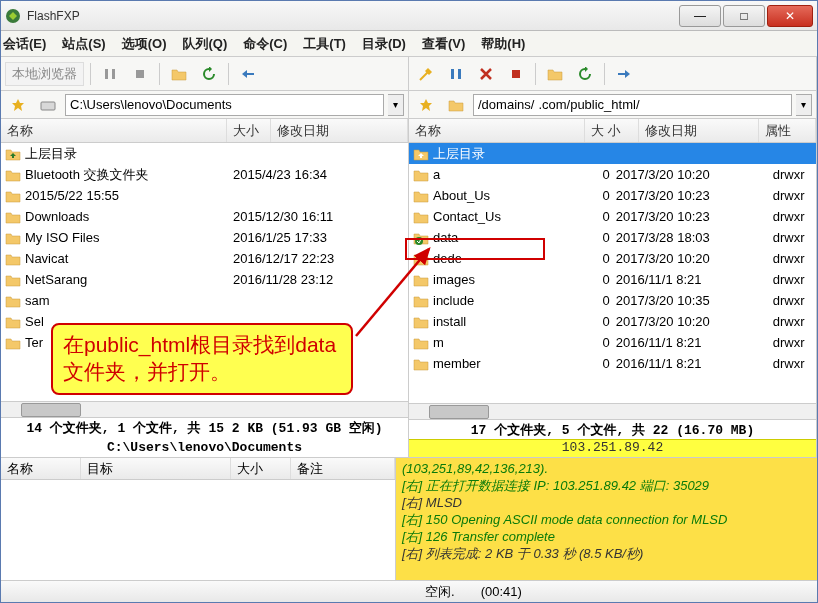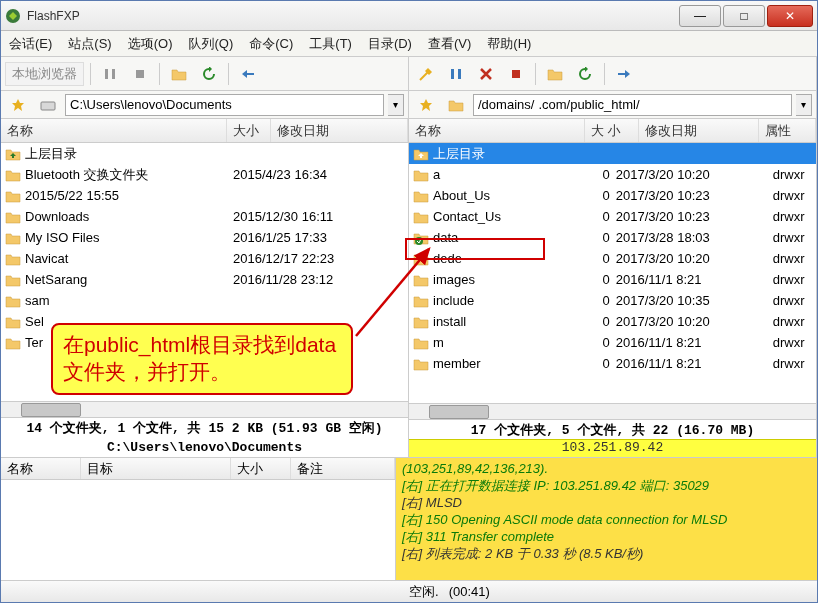--- a/index.html
+++ b/index.html
@@ -3,21 +3,21 @@
 <meta charset="utf-8">
 <style>
 * { margin: 0; padding: 0; box-sizing: border-box; font-family: "Microsoft YaHei", SimSun, Tahoma, sans-serif; font-size: 13px; }
 body { background: #fff; width: 818px; height: 603px; overflow: hidden; position: relative; border: 1px solid #5a7ab0; }
 .titlebar { height: 30px; background: linear-gradient(#f8f8f8, #e8e8e8); border-bottom: 1px solid #bbb; display: flex; align-items: center; padding: 0 4px; }
 .titlebar .app-icon { width: 16px; height: 16px; margin-right: 6px; }
 .titlebar .title { flex: 1; color: #333; font-size: 12px; }
 .win-btns { display: flex; }
 .win-btn { width: 42px; height: 22px; border: 1px solid #999; background: linear-gradient(#f5f5f5,#ddd); margin-left: 2px; display: flex; align-items: center; justify-content: center; font-size: 12px; border-radius: 3px; }
 .win-btn.close { background: linear-gradient(#e56a5a,#c83020); color: #fff; width: 46px; border-color:#a02010; }
-.menubar { height: 26px; background: #f5f5f1; border-bottom: 1px solid #ccc; display: flex; align-items: center; padding: 0 8px; gap: 16px; }
+.menubar { height: 26px; background: #f5f5f1; border-bottom: 1px solid #ccc; display: flex; align-items: center; padding: 0 2px; gap: 16px; font-weight: bold; }
 .menubar span { color: #222; }
 .panes { display: flex; height: 400px; }
 .pane { flex: 1; display: flex; flex-direction: column; border-right: 1px solid #ccc; min-width: 0; }
 .toolbar { height: 34px; border-bottom: 1px solid #ccc; display: flex; align-items: center; padding: 0 4px; gap: 4px; background: #f7f7f5; }
 .tbtn { width: 26px; height: 26px; border: 1px solid transparent; display: flex; align-items: center; justify-content: center; border-radius: 3px; }
 .tb-label { padding: 2px 6px; color: #888; border: 1px solid #ddd; background: #f3f3f3; }
 .sep { width: 1px; height: 22px; background: #ccc; margin: 0 2px; }
 .pathbar { height: 28px; border-bottom: 1px solid #ccc; display: flex; align-items: center; padding: 0 4px; background: #f7f7f5; gap: 4px; }
 .pathbox { flex: 1; height: 22px; border: 1px solid #aaa; background: #fff; display: flex; align-items: center; padding: 0 4px; font-family: "Courier New", monospace; overflow: hidden; white-space: nowrap; }
 .pathbox .hl { background: #64d6f8; padding: 0 2px; }
@@ -38,21 +38,21 @@
 .scrollhint { height: 16px; background: #f0f0f0; border-top: 1px solid #ccc; display:flex; align-items:center; }
 .scrollhint .thumb { height:14px; width:60px; background:#c8c8c8; border:1px solid #999; margin-left:20px; border-radius:2px;}
 .statsbar { height: 20px; border-top: 1px solid #ccc; background: #fff; padding: 0 17px; font-family: "Courier New", monospace; font-size: 13px; display:flex; align-items:center; justify-content:center;font-weight:bold; }
 .ipbar { height: 18px; background: #ffff40; border-top: 1px solid #cc0; text-align: center; font-family: "Courier New", monospace; color: #333; }
 .bottom { display: flex; height: calc(100% - 30px - 26px - 400px - 22px); border-top: 1px solid #ccc; }
 .queue { width: 395px; border-right: 1px solid #ccc; display:flex; flex-direction:column; }
 .queue-cols { height: 22px; background: linear-gradient(#fafafa,#eaeaea); border-bottom: 1px solid #ccc; display: flex; align-items:center; }
 .log { flex:1; padding: 2px 6px; font-family: "Courier New", monospace; font-size: 13px; line-height: 17px; overflow: hidden; background:#fde047;font-style:italic; }
 .log .g { color: #0a7a0a; }
 .log .k { color: #333; }
-.statusbar { height: 22px; background: linear-gradient(#fafafa,#e8e8e8); border-top: 1px solid #ccc; display: flex; align-items: center; padding: 0 8px; font-family: "Courier New",monospace; font-size:13px; gap: 10px; }
+.statusbar { height: 22px; background: linear-gradient(#fafafa,#e8e8e8); border-top: 1px solid #ccc; display: flex; align-items: center; padding: 0 8px; font-family: "Courier New",monospace; font-size:13px; gap: 26px; }
 .folder-icon { fill: #f4c869; stroke: #c9983a; stroke-width: .5; }
 .callout { position: absolute; left: 50px; top: 322px; width: 302px; height: 72px; background: #ffff50; border: 2px solid #d00000; border-radius: 8px; padding: 6px 10px; font-size: 21px; color: #d00000; line-height: 27px; z-index: 20; }
 .arrow { position: absolute; left: 350px; top: 230px; z-index: 21; pointer-events:none; }
 .redbox { position: absolute; border: 2px solid #d00000; z-index: 15; pointer-events:none; }
 svg.folder { width:16px; height:16px; }
 </style>
 </head>
 <body>
 
 <div class="titlebar">
@@ -401,21 +401,21 @@
       <div class="col" style="width:60px">大小</div>
       <div class="col" style="flex:1">备注</div>
     </div>
     <div style="flex:1;background:#fff"></div>
   </div>
   <div class="log" id="log-pane">
       <div class="g">(103,251,89,42,136,213).</div>
       <div class="g">[右] 正在打开数据连接 IP: 103.251.89.42 端口: 35029</div>
       <div class="k">[右] MLSD</div>
       <div class="g">[右] 150 Opening ASCII mode data connection for MLSD</div>
-      <div class="g">[右] 311 Transfer complete</div>
+      <div class="g">[右] 126 Transfer complete</div>
       <div class="k">[右] 列表完成: 2 KB 于 0.33 秒 (8.5 KB/秒)</div>
     </div>
 </div>
 
 <div class="statusbar">
   <span style="width:390px"></span>
   <span>空闲.</span>
   <span>(00:41)</span>
 </div>
 

